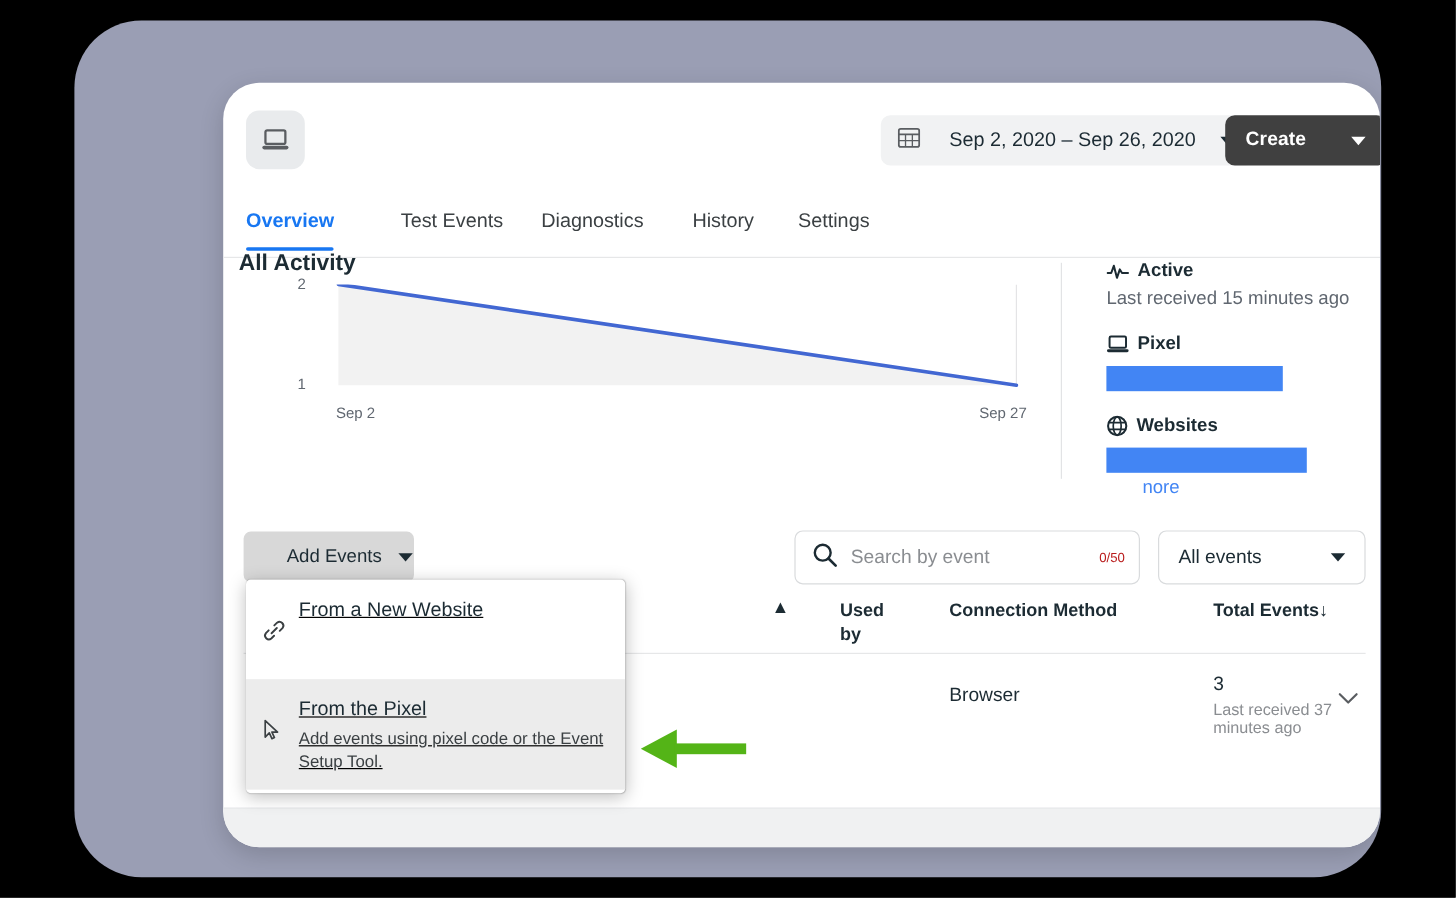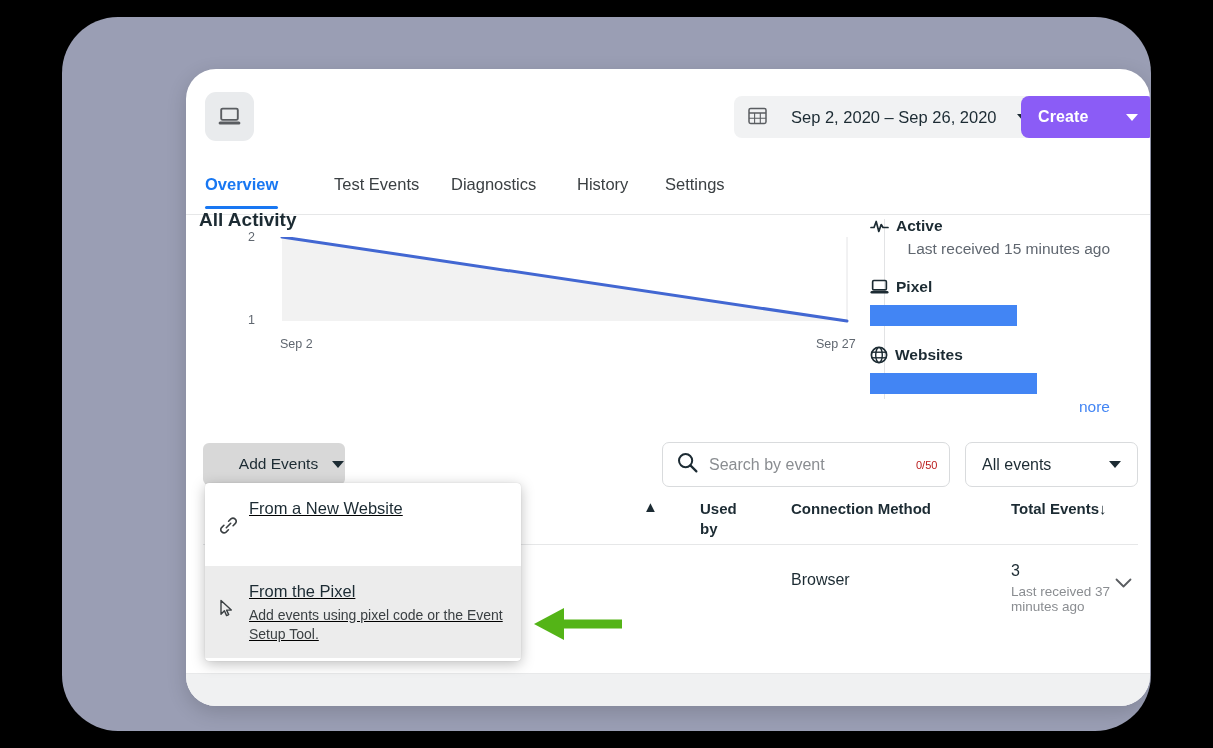--- a/index.html
+++ b/index.html
@@ -56,21 +56,21 @@
     cursor: pointer;
   }
   #daterange .dr-label {
     font-size: 16.5px; color: #1c2b33; margin-left: 24px; white-space: nowrap;
   }
   #daterange .caret { margin-left: 20px; }
 
   #create-btn {
     position: absolute; left: 835px; top: 27px;
     height: 42px; min-width: 110px;
-    background: #8b5cf6;
+    background: #404040;
     border-radius: 8px;
     border: none;
     display: flex; align-items: center; justify-content: center;
     padding: 0 17px;
     cursor: pointer;
     gap: 22px;
   }
   #create-btn .cb-label {
     color: #fff; font-size: 16px; font-weight: bold; letter-spacing: .1px;
   }
@@ -119,23 +119,22 @@
     position: absolute; font-size: 12.5px; color: #606770;
   }
 
   #panel-divider {
     position: absolute; left: 698px; top: 150px;
     width: 1px; height: 180px; background: #e2e3e5;
   }
 
   
   #status-panel {
-    position: absolute; left: 684px; top: 148px;
+    position: absolute; left: 736px; top: 148px;
     width: 240px;
-    text-align: right;
   }
   .sp-row-title {
     display: flex; align-items: center;
     font-size: 15.5px; font-weight: bold; color: #1c2b33;
   }
   .sp-row-title .sp-icon { margin-right: 7px; display: flex; }
   .sp-sub {
     font-size: 15.5px; color: #606770; margin-top: 5px;
   }
   .sp-block { margin-top: 20px; }

